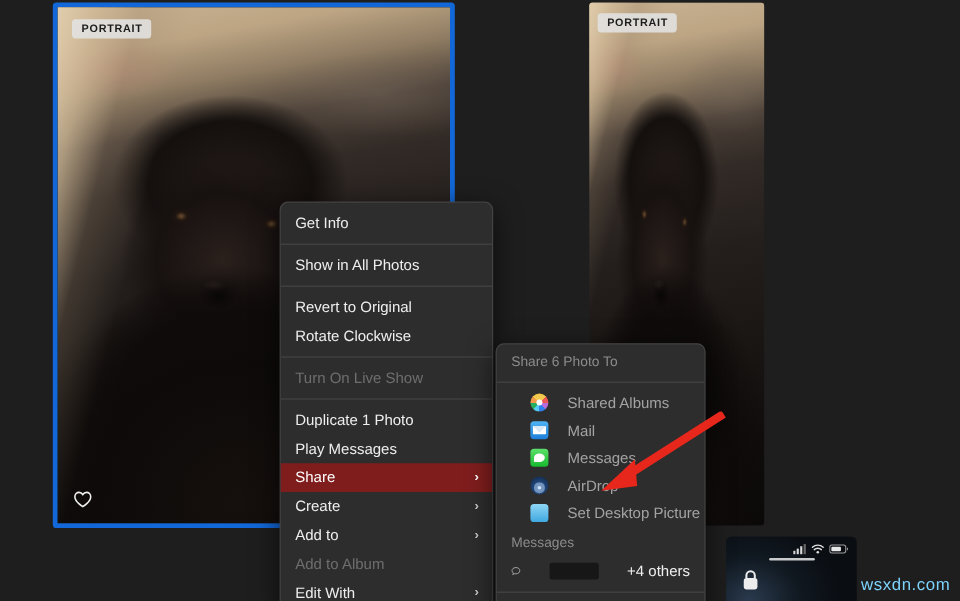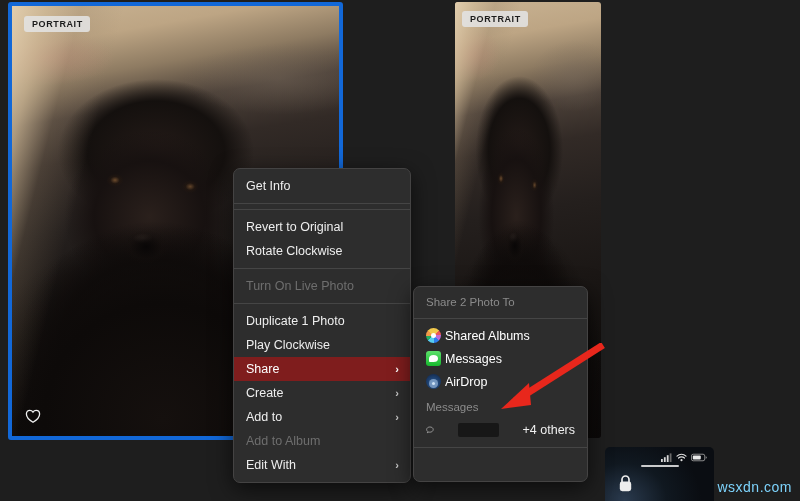--- a/index.html
+++ b/index.html
@@ -10,20 +10,21 @@
     background: #1e1e1e;
     font-family: "Liberation Sans", sans-serif;
     overflow: hidden;
     position: relative;
   }
 
   
   .photo-tile {
     position: absolute;
     overflow: hidden;
+    margin-left: 36px;
   }
 
   #photo-primary {
     left: 8px;
     top: 2px;
     width: 335px;
     height: 438px;
     border: 4px solid #1268d8;
     border-radius: 3px;
   }
@@ -172,24 +173,24 @@
     line-height: 22px;
     padding: 0 12px;
     color: #8b8b8b;
     font-size: 11.5px;
   }
 
   .share-item {
     height: 23px;
     display: flex;
     align-items: center;
-    padding: 0 12px;
-    color: #ffffff;
+    padding: 0 28px;
+    color: #a3a3a3;
     font-size: 12.5px;
-    gap: 4px;
+    gap: 16px;
     white-space: nowrap;
   }
   .share-icon {
     width: 15px;
     height: 15px;
     flex: 0 0 15px;
     border-radius: 3px;
     position: relative;
     overflow: hidden;
   }
@@ -351,40 +352,43 @@
   <div class="portrait-badge">PORTRAIT</div>
 </div>
 
 <div class="menu" id="context-menu">
 
   <div class="menu-item">
     <span>Get Info</span>
   </div>
   <div class="menu-sep"></div>
 
+  <div class="menu-item">
+    <span>Show in All Photos</span>
+  </div>
   <div class="menu-sep"></div>
 
   <div class="menu-item">
     <span>Revert to Original</span>
   </div>
   <div class="menu-item">
     <span>Rotate Clockwise</span>
   </div>
   <div class="menu-sep"></div>
 
   <div class="menu-item disabled">
-    <span>Turn On Live Photo</span>
+    <span>Turn On Live Show</span>
   </div>
   <div class="menu-sep"></div>
 
   <div class="menu-item">
     <span>Duplicate 1 Photo</span>
   </div>
   <div class="menu-item">
-    <span>Play Clockwise</span>
+    <span>Play Messages</span>
   </div>
   <div class="menu-item highlight">
     <span>Share</span>
     <span class="chev">›</span>
   </div>
   <div class="menu-item">
     <span>Create</span>
     <span class="chev">›</span>
   </div>
   <div class="menu-item">
@@ -396,34 +400,42 @@
   </div>
   <div class="menu-item">
     <span>Edit With</span>
     <span class="chev">›</span>
   </div>
 
 </div>
 
 <div class="menu" id="share-submenu">
 
-  <div class="submenu-header">Share 2 Photo To</div>
+  <div class="submenu-header">Share 6 Photo To</div>
   <div class="submenu-sep"></div>
 
   <div class="share-item">
     <span class="share-icon ic-photos"></span>
     <span>Shared Albums</span>
   </div>
   <div class="share-item">
+    <span class="share-icon ic-mail"></span>
+    <span>Mail</span>
+  </div>
+  <div class="share-item">
     <span class="share-icon ic-messages"></span>
     <span>Messages</span>
   </div>
   <div class="share-item">
     <span class="share-icon ic-airdrop"></span>
     <span>AirDrop</span>
+  </div>
+  <div class="share-item">
+    <span class="share-icon ic-desktop"></span>
+    <span>Set Desktop Picture</span>
   </div>
 
   <div class="submenu-header" style="margin-top:3px;">Messages</div>
 
   <div class="msg-row">
     <svg width="15" height="14" viewBox="0 0 15 14">
       <path d="M7.5 1.2C4 1.2 1.2 3.4 1.2 6.1c0 1.5 0.9 2.9 2.3 3.8-0.1 0.9-0.5 1.7-1.1 2.3 1.2-0.1 2.3-0.6 3.1-1.3 0.6 0.2 1.3 0.3 2 0.3 3.5 0 6.3-2.2 6.3-5.1S11 1.2 7.5 1.2z" fill="none" stroke="#e8e8e8" stroke-width="1"></path>
     </svg>
     <span class="redacted"></span>
     <span class="msg-others">+4 others</span>

